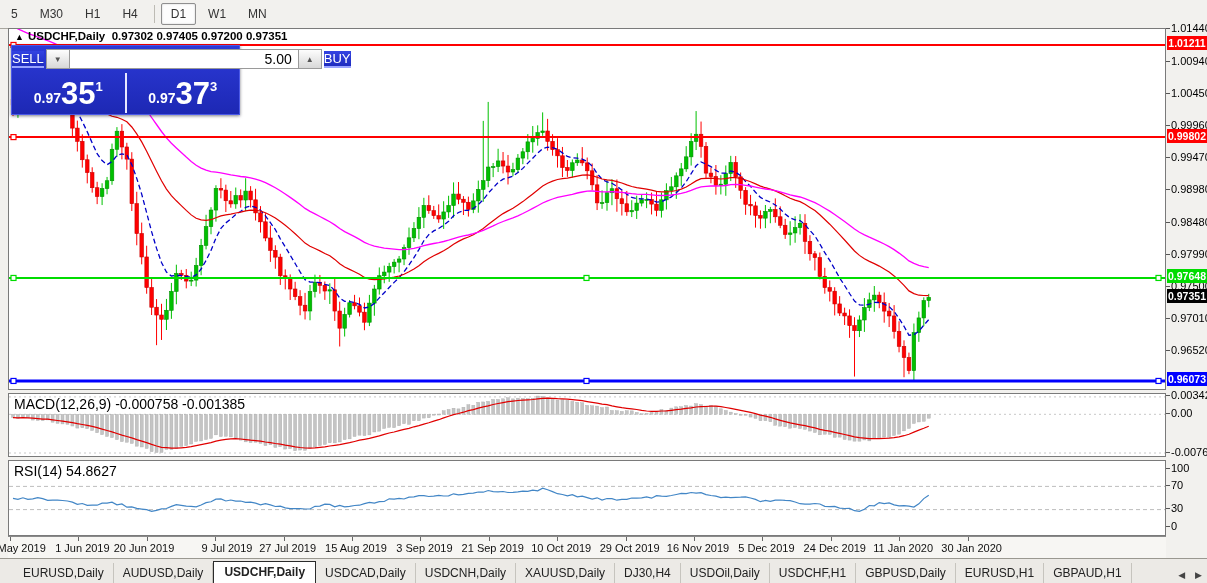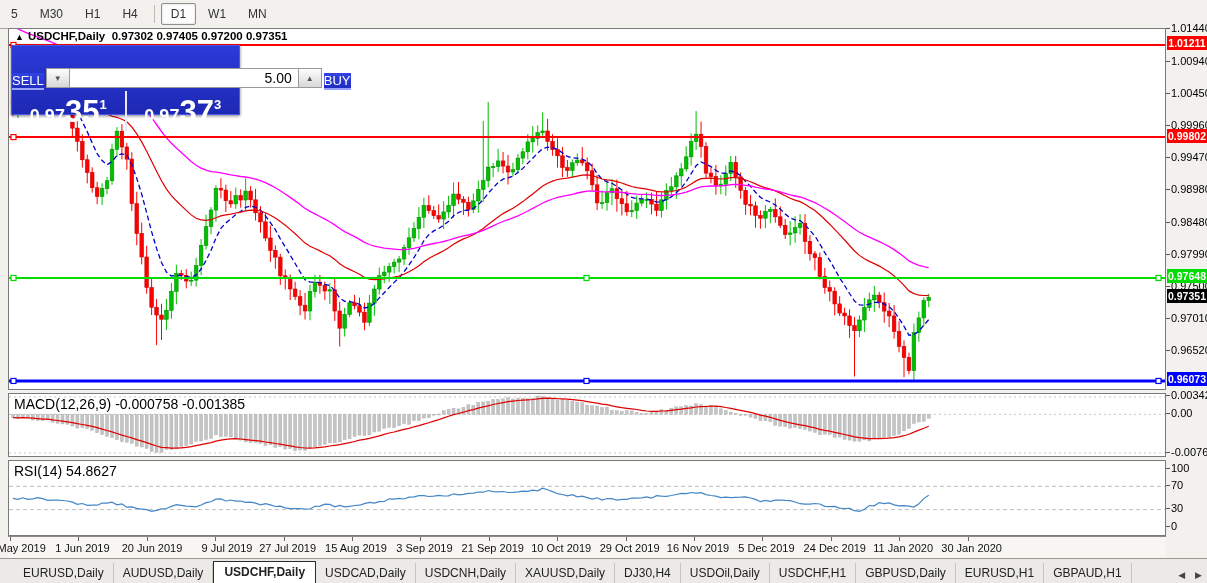--- a/index.html
+++ b/index.html
@@ -22,28 +22,28 @@
   .axtick{position:absolute;left:0px;width:4px;height:1px;background:#555;}
   .pricetag{position:absolute;left:1px;width:40px;font-size:10.5px;font-weight:bold;text-align:center;color:#fff;padding:1px 0;}
   #dateAxis{position:absolute;left:8px;top:536px;width:1158px;height:22px;background:#f7f6f3;border-top:1px solid #8a8a8a;}
   .datelabel{position:absolute;top:5px;font-size:11px;color:#111;white-space:nowrap;transform:translateX(-50%);}
   .datetick{position:absolute;top:0px;width:1px;height:4px;background:#666;}
   
   #chartTitle{position:absolute;left:6px;top:1px;font-size:11.5px;font-weight:600;color:#000;z-index:30;}
   #chartTitle .tri{font-size:9px;margin-right:4px;}
   
   #tradePanel{position:absolute;left:2px;top:16px;width:227px;height:68px;z-index:40;background:linear-gradient(#2c3ad8,#1d28b4);border:1px solid #4b59e8;box-shadow:0 1px 3px rgba(0,0,20,.5);}
-  #tpRow1{display:flex;height:26px;align-items:flex-end;margin-top:18px;}
+  #tpRow1{display:flex;height:26px;align-items:center;}
   .tpbtn{width:62px;color:#fff;font-size:13px;display:flex;align-items:center;justify-content:center;background:linear-gradient(#3343e2,#1f2cc0);border-bottom:2px solid #9aa4ff;cursor:pointer;}
   .lotwrap{flex:1;display:flex;margin:2px 2px;}
   .stepbtn{width:22px;background:linear-gradient(#fdfdfd,#d8d8d8);border:1px solid #9a9a9a;color:#555;font-size:8px;display:flex;align-items:center;justify-content:center;cursor:pointer;}
   #lotInput{flex:1;border:1px solid #9a9a9a;border-left:none;border-right:none;font-size:14px;text-align:right;padding-right:6px;font-family:"Liberation Sans",sans-serif;padding-left:41px;}
   #tpRow2{display:flex;height:42px;}
   .bigprice{flex:1;color:#fff;display:flex;align-items:center;justify-content:center;cursor:pointer;}
-  .bigprice .sm{font-size:18px;font-weight:bold;margin-top:10px;}
+  .bigprice .sm{font-size:14px;font-weight:bold;margin-top:10px;}
   .bigprice .lg{font-size:31px;font-weight:bold;line-height:1;}
   .bigprice .sup{font-size:13px;font-weight:bold;margin-bottom:14px;}
   #tpDivider{width:2px;background:#e8e8ff;margin:1px 0;}
   
   #tabbar{position:absolute;left:0;top:558px;width:1207px;height:25px;background:#eceae6;border-top:1px solid #9a9890;display:flex;align-items:flex-end;}
   .tab{font-size:12px;color:#222;padding:3px 9px 4px;border-right:1px solid #c6c4be;white-space:nowrap;cursor:pointer;}
   .tab.active{background:#fff;border:1px solid #2b2b2b;border-bottom:none;font-weight:bold;padding:3px 10px 5px;}
   .tabscroll{font-size:9px;color:#444;padding:4px 5px;cursor:pointer;}
   svg{position:absolute;left:0;top:0;}
   .paneltitle{position:absolute;left:5px;top:2px;font-size:14px;color:#000;z-index:5;}
@@ -734,21 +734,21 @@
       <div class="axtick" style="top: 66px;"></div>
       <div class="axlabel" style="top: 60px;">0</div>
     </div>
 
 <div id="dateAxis">
       <div class="datetick" style="left: 2px;"></div>
       <div class="datelabel" style="left: 6px;">14 May 2019</div>
       <div class="datetick" style="left: 70.4px;"></div>
       <div class="datelabel" style="left: 74.4px;">1 Jun 2019</div>
       <div class="datetick" style="left: 138.8px;"></div>
-      <div class="datelabel" style="left: 144px;">20 Jun 2019</div>
+      <div class="datelabel" style="left: 136px;">20 Jun 2019</div>
       <div class="datetick" style="left: 207.2px;"></div>
       <div class="datelabel" style="left: 219px;">9 Jul 2019</div>
       <div class="datetick" style="left: 275.6px;"></div>
       <div class="datelabel" style="left: 279.6px;">27 Jul 2019</div>
       <div class="datetick" style="left: 344px;"></div>
       <div class="datelabel" style="left: 348px;">15 Aug 2019</div>
       <div class="datetick" style="left: 412.4px;"></div>
       <div class="datelabel" style="left: 416.4px;">3 Sep 2019</div>
       <div class="datetick" style="left: 480.8px;"></div>
       <div class="datelabel" style="left: 484.8px;">21 Sep 2019</div>

